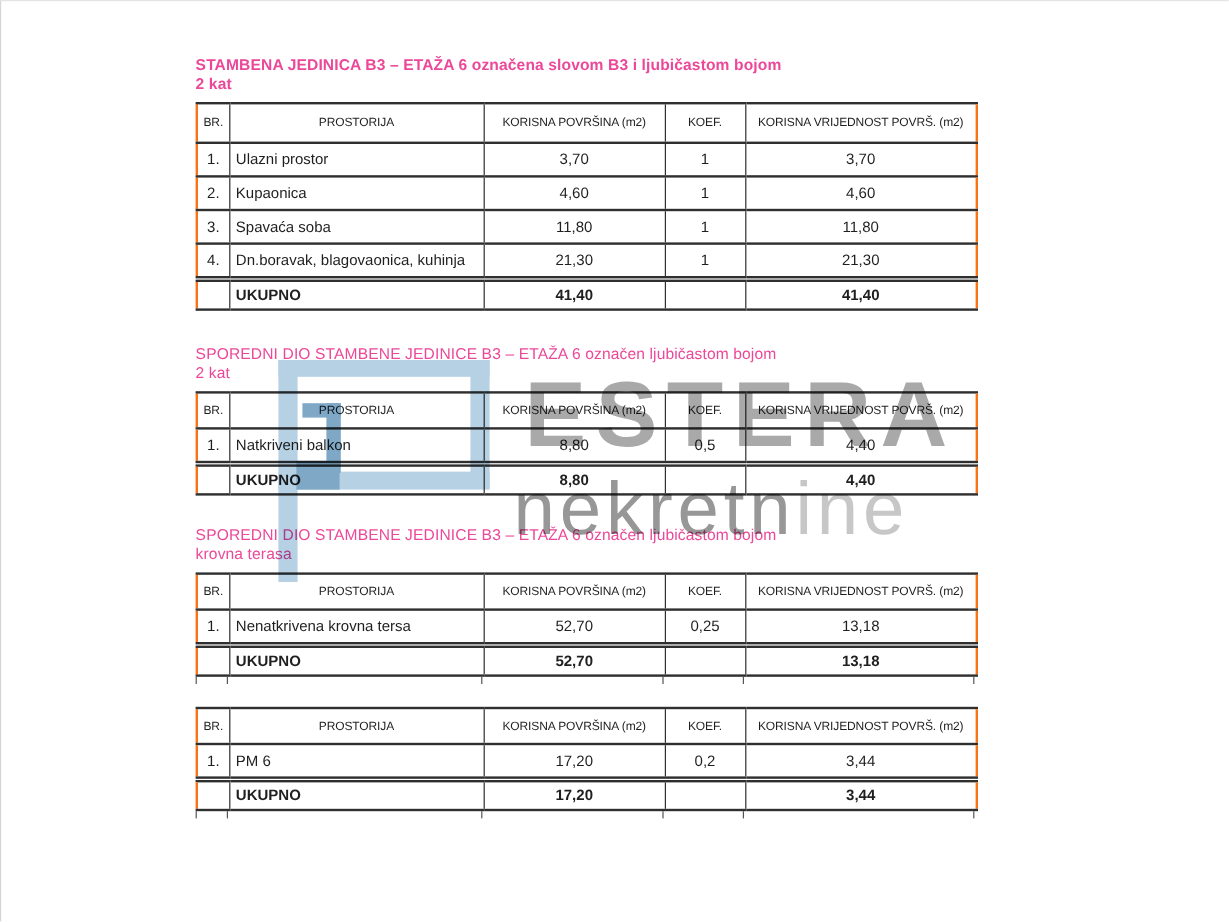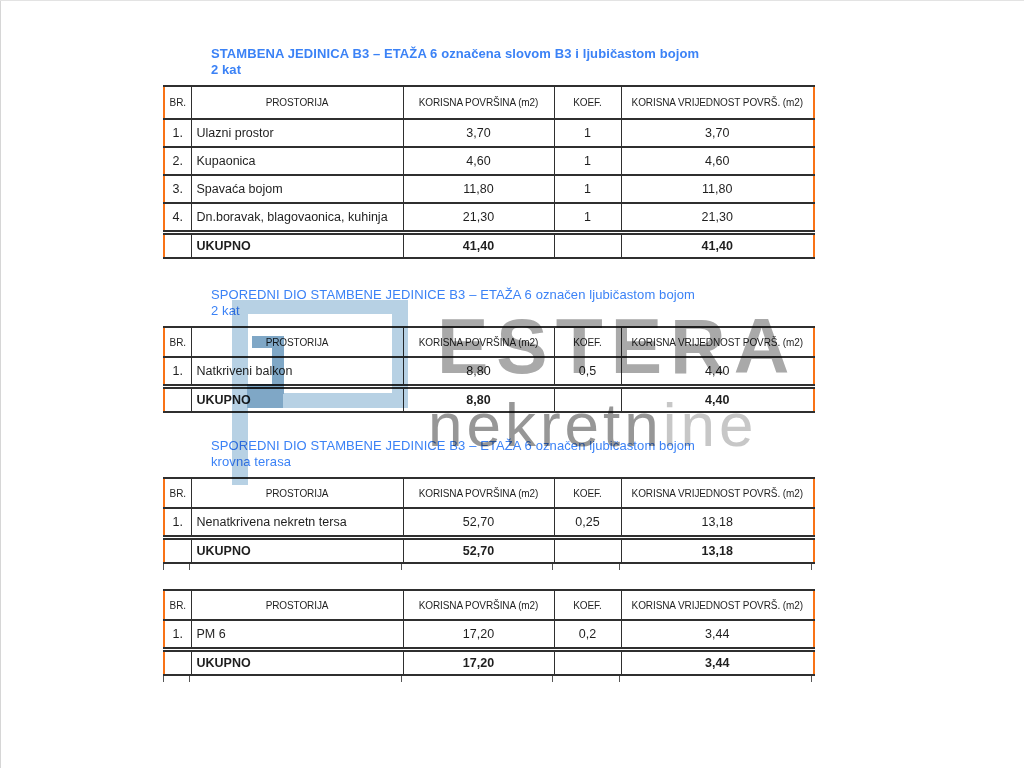--- a/index.html
+++ b/index.html
@@ -14,22 +14,22 @@
   .scan-edge-left { position:absolute; left:0; top:0; width:1px; height:768px; background:#d6d6d6; }
   .scan-edge-top  { position:absolute; left:0; top:0; width:1024px; height:1px; background:#e3e3e3; }
 
   .content { position:absolute; left:163px; top:46px; width:650px; }
 
   .block { margin-top:25px; position:relative; }
   .block:nth-child(1) { margin-top:0; }
   .block:nth-child(2) { margin-top:28px; }
 
   .block-title, .block-subtitle {
-    font-size:13px; line-height:16px; color:#3b82f6;
-    letter-spacing:0.1px; white-space:nowrap;margin-left:48px;
+    font-size:13px; line-height:16px; color:#ec4899;
+    letter-spacing:0.1px; white-space:nowrap;
   }
   .first-block .block-title, .first-block .block-subtitle { font-weight:bold; }
 
   .tbl-wrap { position:relative; margin-top:7px; }
   table.data-table {
     border-collapse:collapse; table-layout:fixed; width:650px;
     border:2px solid #f97316;
   }
   th, td {
     border-style:solid; border-color:#2f2f2f;
@@ -114,21 +114,21 @@
               </tr>
               <tr>
                 <td class="c0">2.</td>
                 <td class="c1">Kupaonica</td>
                 <td class="c2">4,60</td>
                 <td class="c3">1</td>
                 <td class="c4">4,60</td>
               </tr>
               <tr>
                 <td class="c0">3.</td>
-                <td class="c1">Spavaća bojom</td>
+                <td class="c1">Spavaća soba</td>
                 <td class="c2">11,80</td>
                 <td class="c3">1</td>
                 <td class="c4">11,80</td>
               </tr>
               <tr>
                 <td class="c0">4.</td>
                 <td class="c1">Dn.boravak, blagovaonica, kuhinja</td>
                 <td class="c2">21,30</td>
                 <td class="c3">1</td>
                 <td class="c4">21,30</td>
@@ -207,21 +207,21 @@
                 <th>BR.</th>
                 <th>PROSTORIJA</th>
                 <th>KORISNA POVRŠINA (m2)</th>
                 <th>KOEF.</th>
                 <th>KORISNA VRIJEDNOST POVRŠ. (m2)</th>
               </tr>
             </thead>
         <tbody>
               <tr>
                 <td class="c0">1.</td>
-                <td class="c1">Nenatkrivena nekretn tersa</td>
+                <td class="c1">Nenatkrivena krovna tersa</td>
                 <td class="c2">52,70</td>
                 <td class="c3">0,25</td>
                 <td class="c4">13,18</td>
               </tr>
             </tbody>
         <tfoot>
               <tr>
                 <td class="c0"></td>
                 <td class="c1">UKUPNO</td>
                 <td class="c2">52,70</td>

